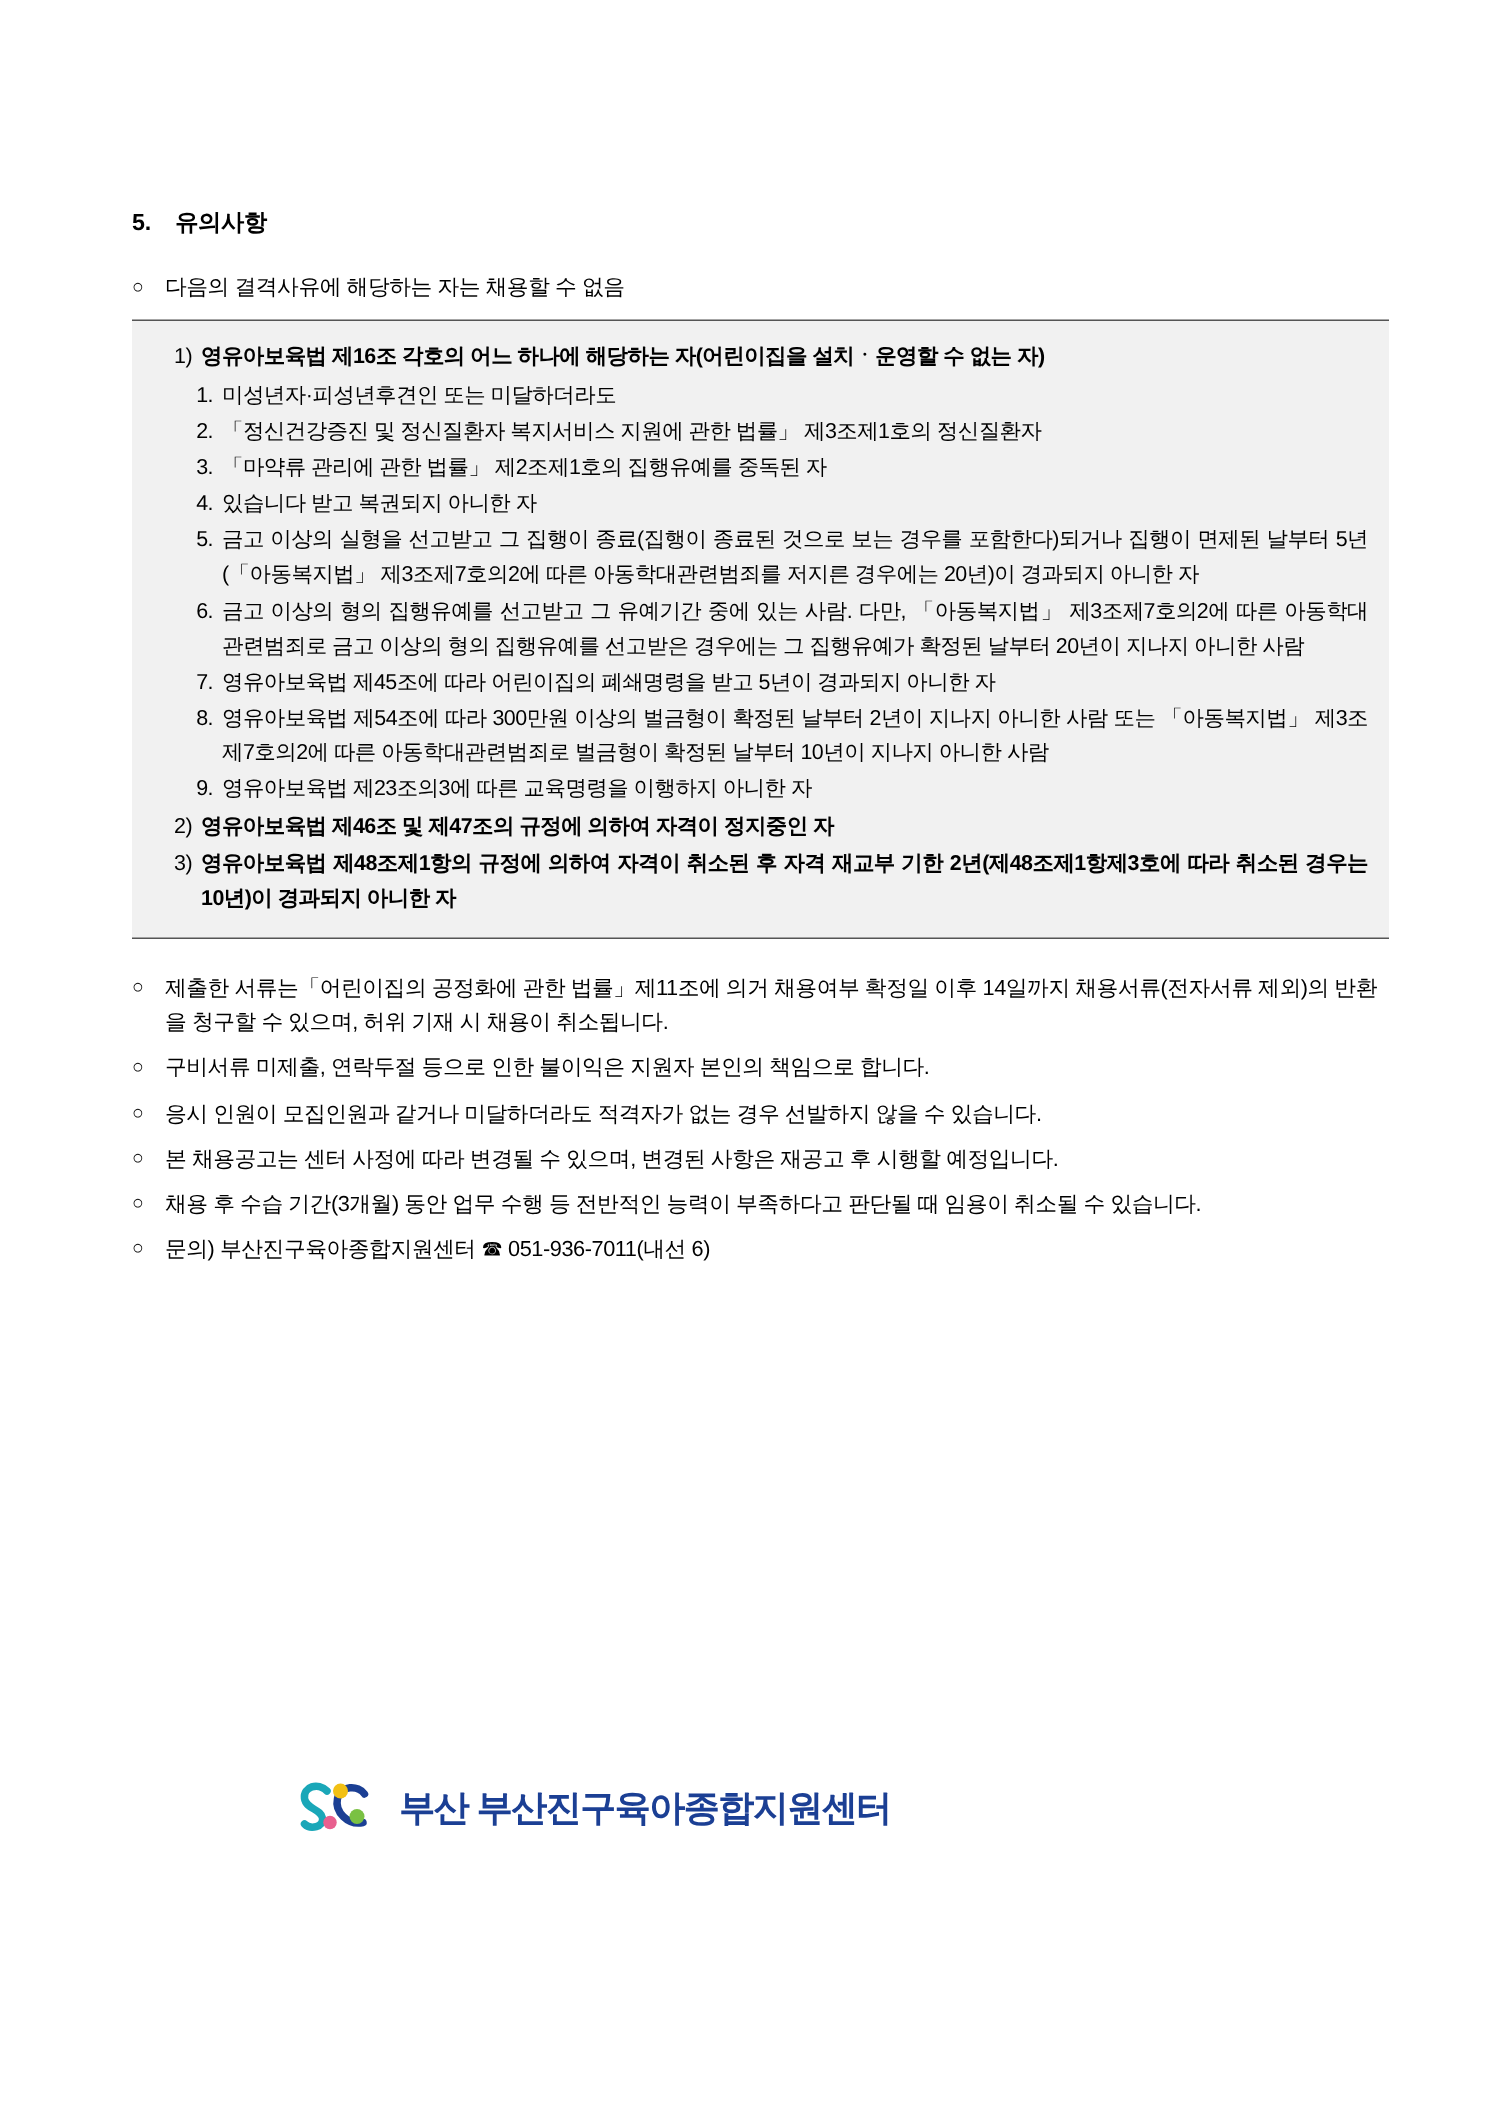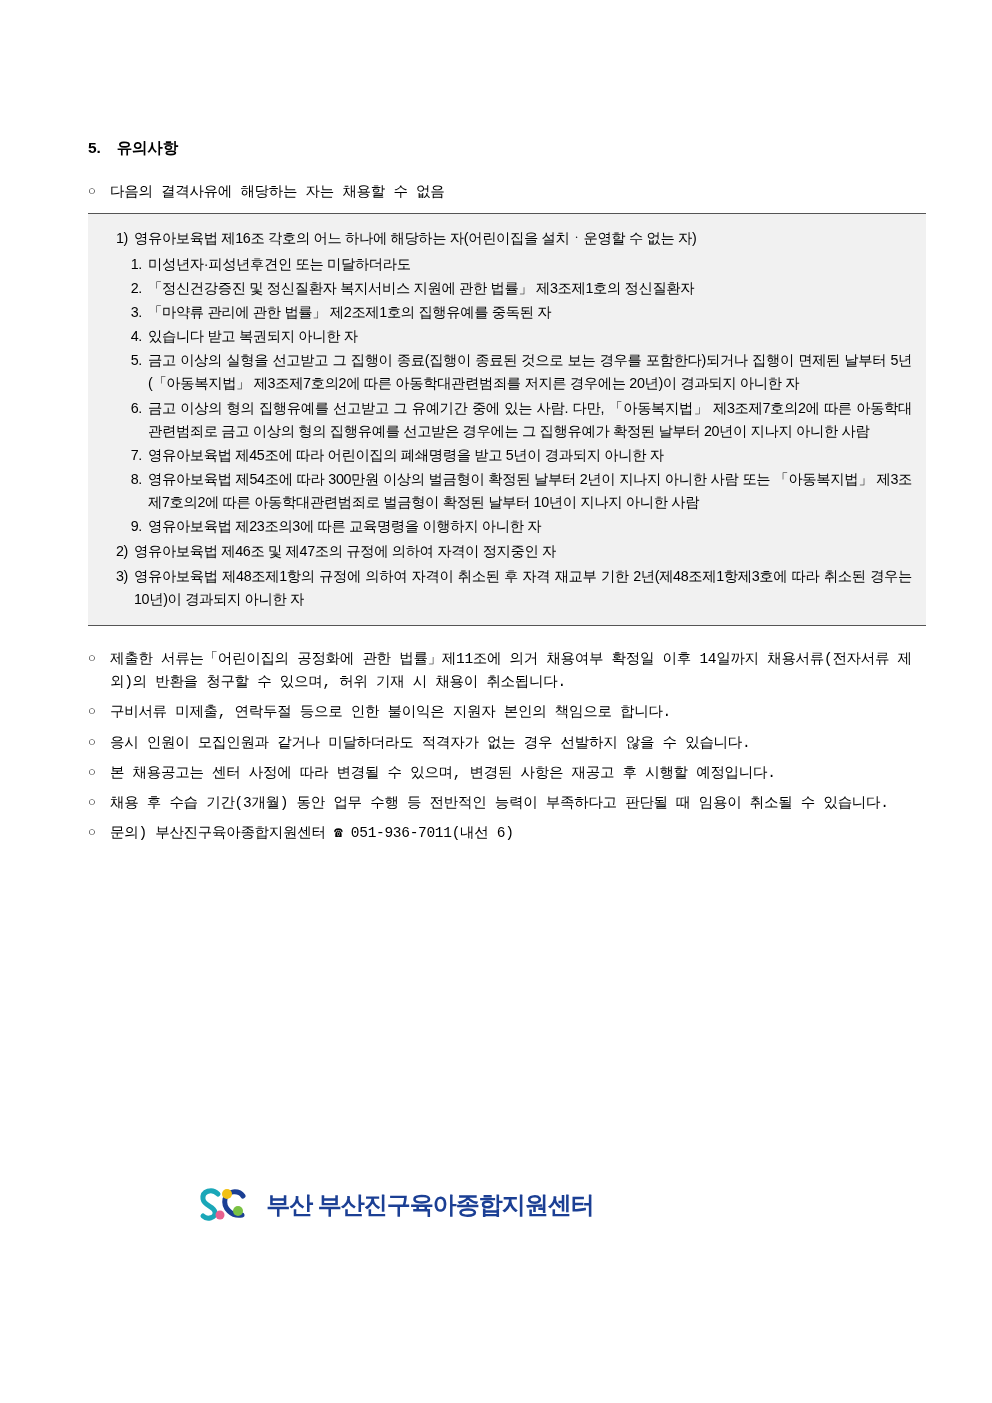--- a/index.html
+++ b/index.html
@@ -50,21 +50,20 @@
   }
   .bullet-mark {
     flex: 0 0 auto;
     width: 22px;
     font-size: 13px;
     line-height: 1.6;
     color: #000;
   }
   .bullet-text {
     flex: 1 1 auto;
-    font-family: Liberation Mono, monospace;
   }
 
   
   .gray-box {
     background: #f1f1f1;
     border-top: 1.5px solid #555;
     border-bottom: 1.5px solid #555;
     padding: 13px 14px 12px 14px;
     margin-top: 8px;
     margin-bottom: 22px;
@@ -76,21 +75,21 @@
     letter-spacing: -0.35px;
     line-height: 1.62;
     margin-bottom: 2px;
   }
   .lvl1 .num {
     flex: 0 0 auto;
     width: 26px;
     text-align: right;
     padding-right: 6px;
   }
-  .lvl1 .txt { flex: 1 1 auto; text-align: justify; }
+  .lvl1 .txt { flex: 1 1 auto; text-align: justify; font-weight: bold; }
 
   .lvl2 {
     display: flex;
     align-items: flex-start;
     font-size: 14.3px;
     letter-spacing: -0.35px;
     line-height: 1.62;
     margin-bottom: 1px;
     padding-left: 18px;
   }

